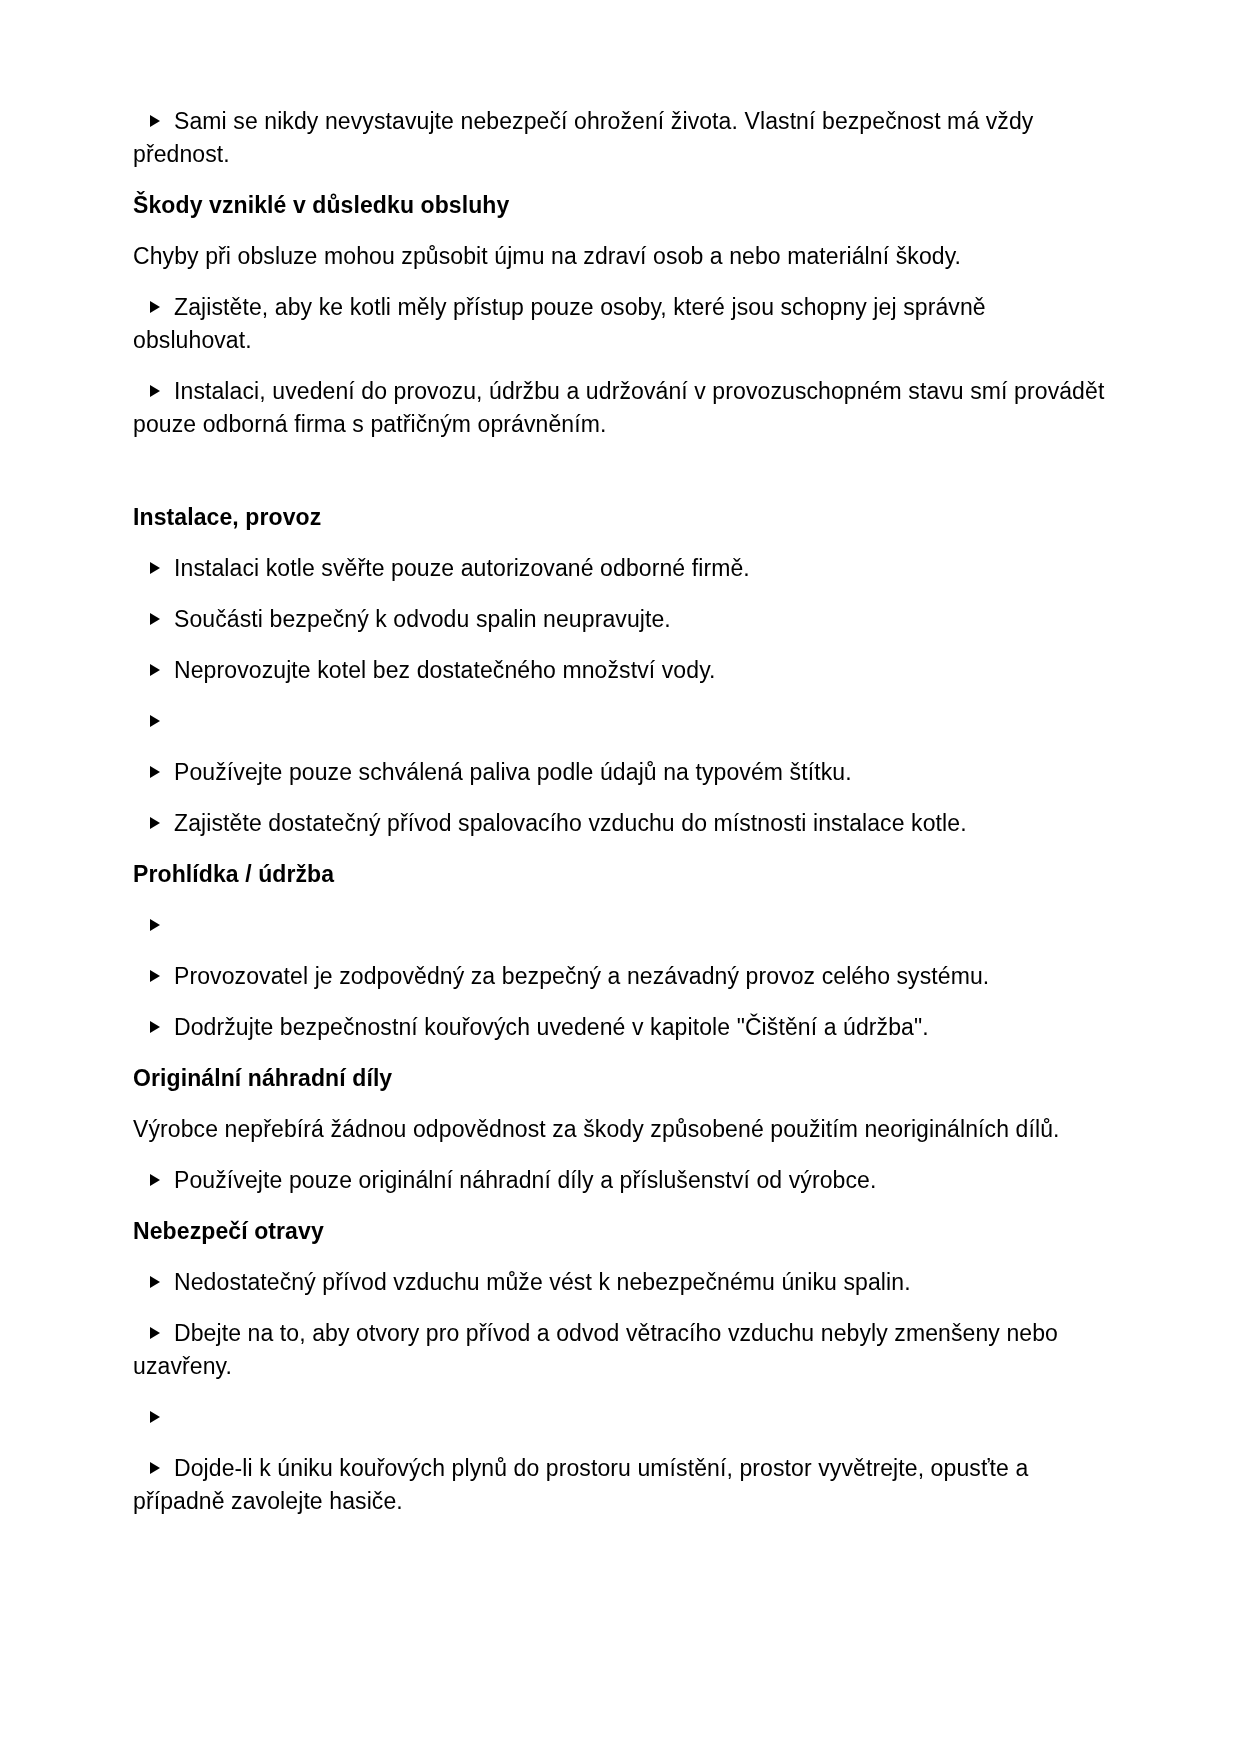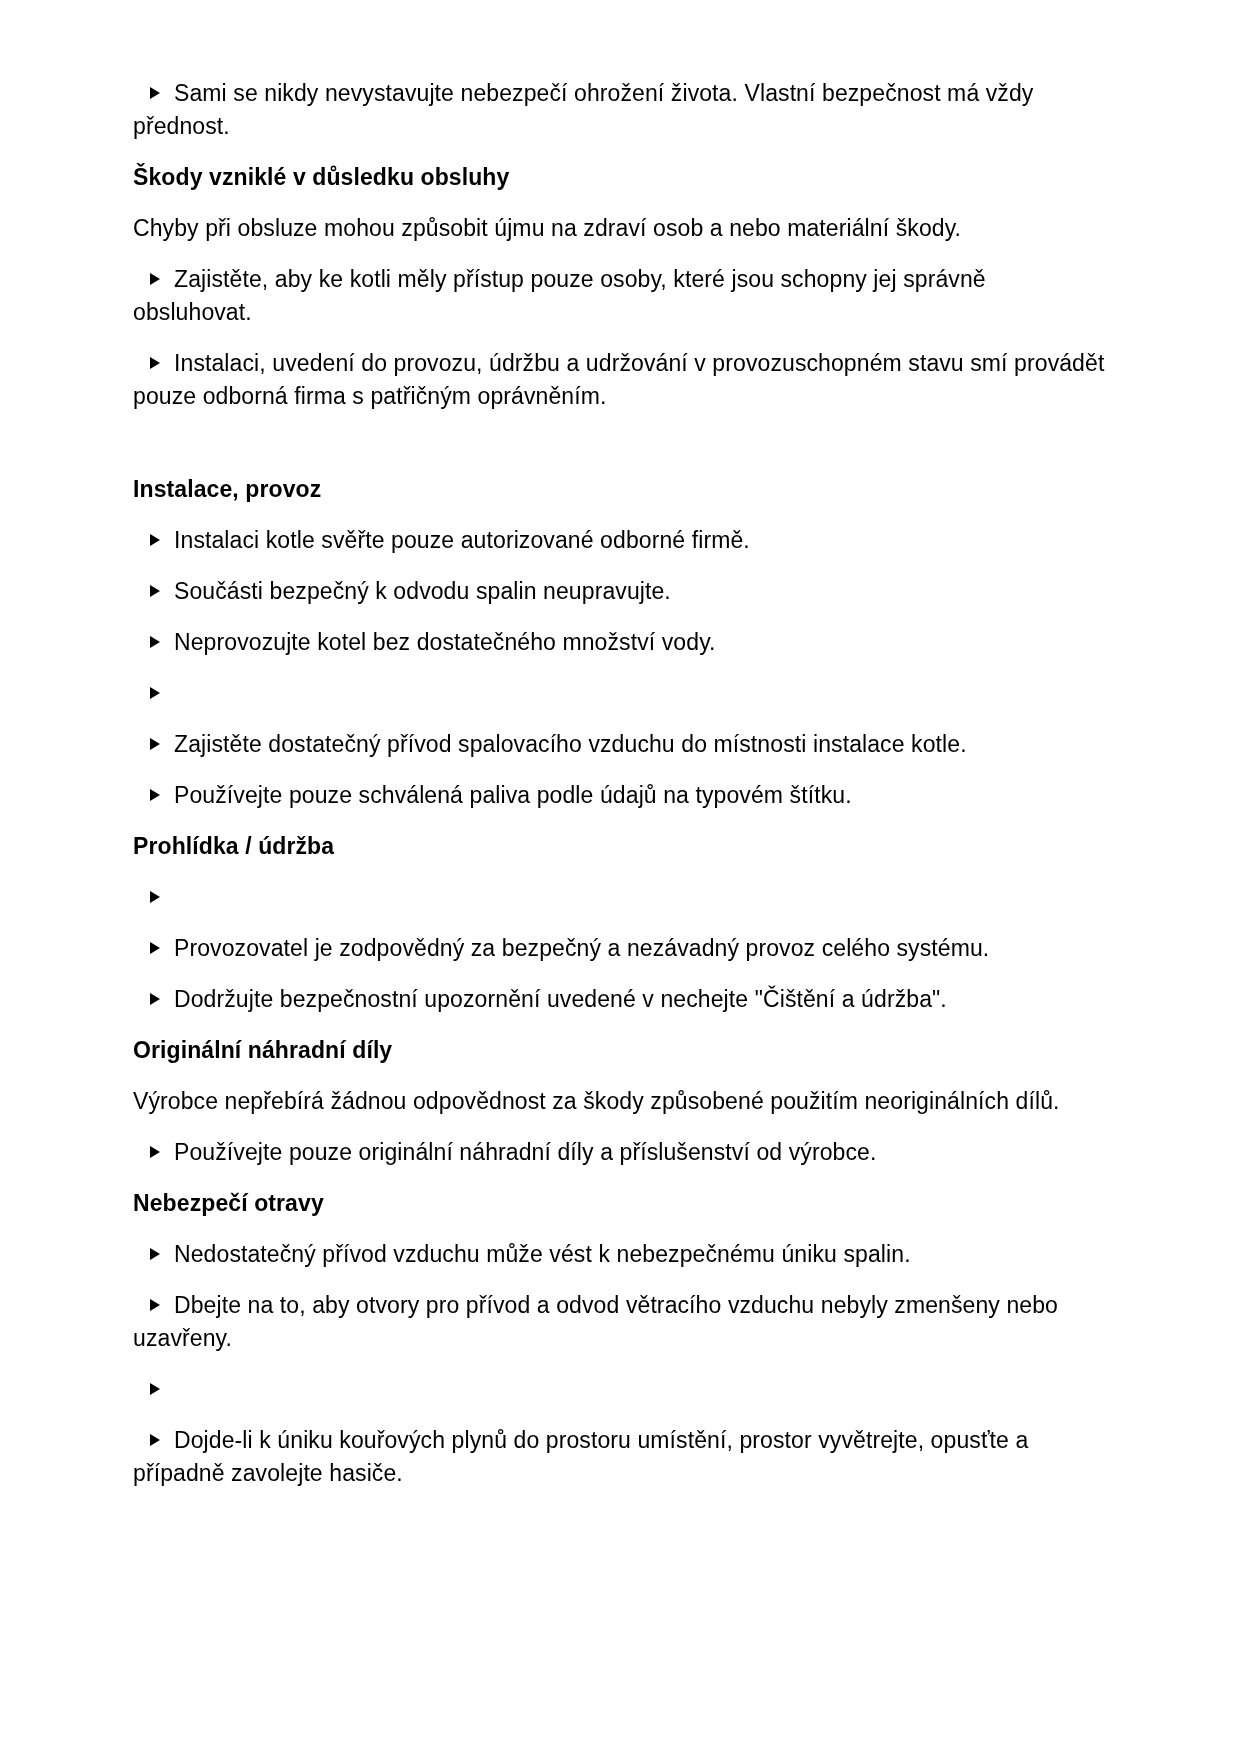--- a/index.html
+++ b/index.html
@@ -11,21 +11,21 @@
     width: 1240px;
     height: 1754px;
     font-family: "Liberation Sans", "DejaVu Sans", sans-serif;
     color: #000000;
     overflow: hidden;
   }
   .page {
     box-sizing: border-box;
     width: 1240px;
     height: 1232px;
-    padding: 77px 130px 0 133px;
+    padding: 105px 130px 0 133px;
     background: #ffffff;
   }
   .content {
     width: 977px;
   }
   .block {
     margin: 0 0 18px 0;
     font-size: 23px;
     line-height: 33px;
     letter-spacing: 0.1px;
@@ -70,31 +70,31 @@
     <h2 class="block heading section-gap">Instalace, provoz</h2>
 
     <p class="block bullet"><span class="tri"></span><span>Instalaci kotle svěřte pouze autorizované odborné firmě.</span></p>
 
     <p class="block bullet"><span class="tri"></span><span>Součásti bezpečný k odvodu spalin neupravujte.</span></p>
 
     <p class="block bullet"><span class="tri"></span><span>Neprovozujte kotel bez dostatečného množství vody.</span></p>
 
     <p class="block bullet"><span class="tri"></span></p>
 
+    <p class="block bullet"><span class="tri"></span><span>Používejte pouze schválená paliva podle údajů na typovém štítku.</span></p>
+
     <p class="block bullet"><span class="tri"></span><span>Zajistěte dostatečný přívod spalovacího vzduchu do místnosti instalace kotle.</span></p>
-
-    <p class="block bullet"><span class="tri"></span><span>Používejte pouze schválená paliva podle údajů na typovém štítku.</span></p>
 
     <h2 class="block heading">Prohlídka / údržba</h2>
 
     <p class="block bullet"><span class="tri"></span></p>
 
     <p class="block bullet"><span class="tri"></span><span>Provozovatel je zodpovědný za bezpečný a nezávadný provoz celého systému.</span></p>
 
-    <p class="block bullet"><span class="tri"></span><span>Dodržujte bezpečnostní upozornění uvedené v nechejte "Čištění a údržba".</span></p>
+    <p class="block bullet"><span class="tri"></span><span>Dodržujte bezpečnostní kouřových uvedené v kapitole "Čištění a údržba".</span></p>
 
     <h2 class="block heading">Originální náhradní díly</h2>
 
     <p class="block paragraph">Výrobce nepřebírá žádnou odpovědnost za škody způsobené použitím neoriginálních dílů.</p>
 
     <p class="block bullet"><span class="tri"></span><span>Používejte pouze originální náhradní díly a příslušenství od výrobce.</span></p>
 
     <h2 class="block heading">Nebezpečí otravy</h2>
 
     <p class="block bullet"><span class="tri"></span><span>Nedostatečný přívod vzduchu může vést k nebezpečnému úniku spalin.</span></p>

